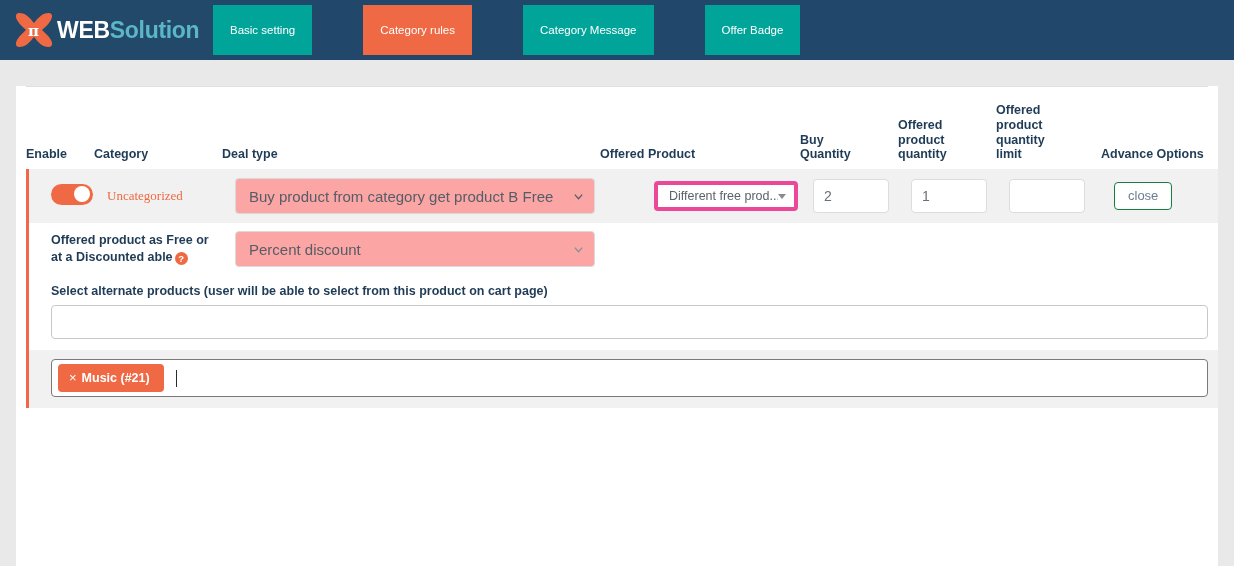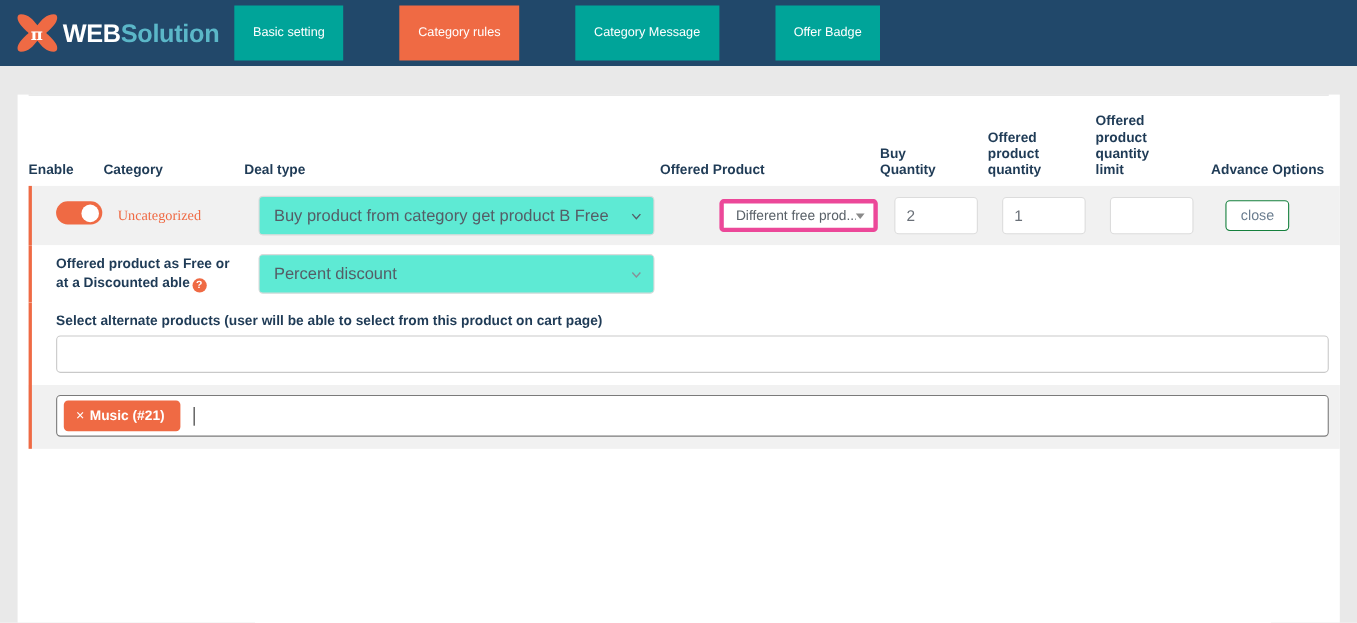--- a/index.html
+++ b/index.html
@@ -178,21 +178,21 @@
     border-radius: 50%;
     background: #ffffff;
   }
 
   
   .select-wide {
     width: 100%;
     height: 36px;
     border: 1px solid #dadada;
     border-radius: 4px;
-    background: #5eead4;
+    background: #fca5a5;
     font-size: 15px;
     color: #555d66;
     display: flex;
     align-items: center;
     padding: 0 10px 0 13px;
     box-sizing: border-box;
     cursor: pointer;
     position: relative;
     white-space: nowrap;
     overflow: hidden;

